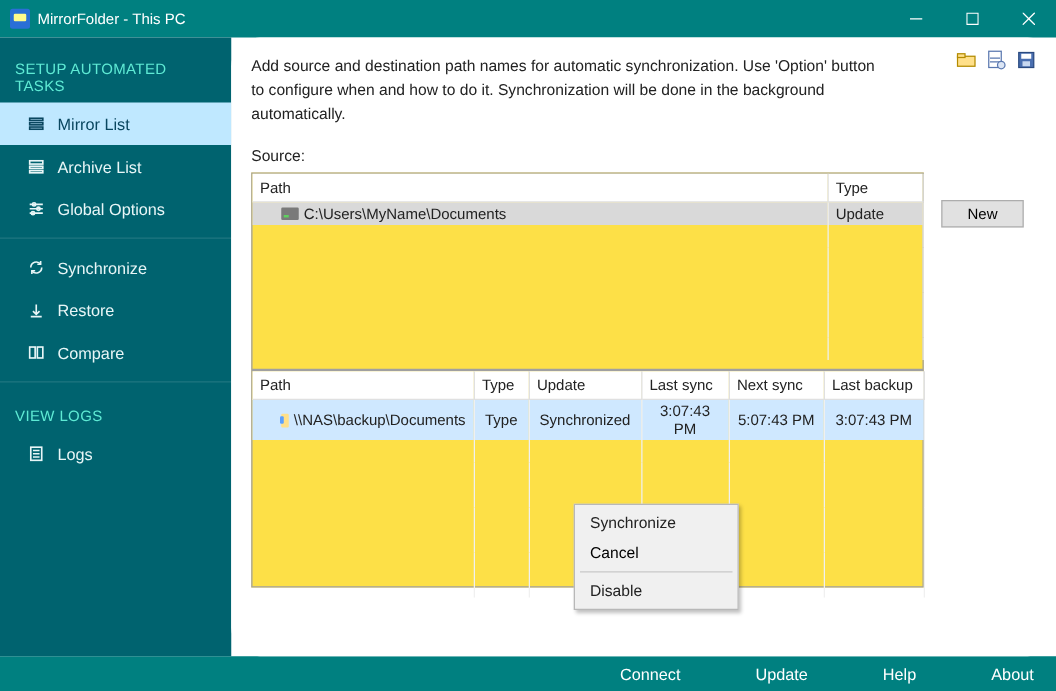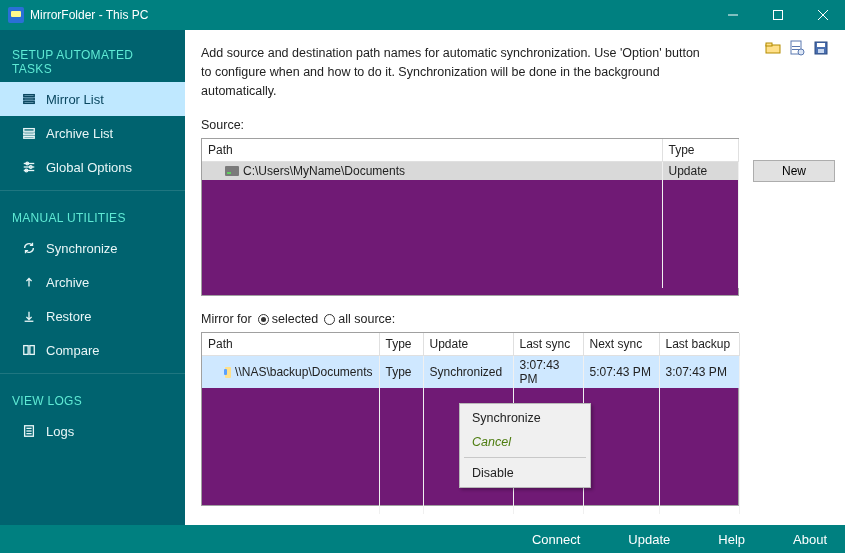--- a/index.html
+++ b/index.html
@@ -30,49 +30,49 @@
   
   
   .main { flex: 1; position: relative; padding: 14px 16px 10px 16px; background: #fff; color: #222; border-radius: 23px; }
   .main .top-icons { position: absolute; top: 10px; right: 16px; display: flex; gap: 8px; }
   .main .top-icons .ti { width: 16px; height: 16px; cursor: pointer; }
   .main .desc { font-size: 12.5px; color: #222; max-width: 510px; line-height: 1.5; }
   
   .section-label { font-size: 12.5px; margin-top: 18px; margin-bottom: 6px; }
   
   .row-split { display: flex; gap: 14px; align-items: flex-start; }
-  .tablewrap { border: 1px solid #a0a0a0; background: #701a75; }
+  .tablewrap { border: 1px solid #a0a0a0; background: #fde047; }
   .tbl { width: 100%; border-collapse: collapse; table-layout: fixed; }
   .tbl th { text-align: left; font-weight: normal; font-size: 12px; padding: 4px 6px; background: #fff; border-right: 1px solid #e0e0e0; border-bottom: 1px solid #e0e0e0; }
   .tbl td { font-size: 12px; padding: 2px 6px; border-right: 1px solid #f0f0f0; height: 18px; }
   .tbl tr.sel td { background: #d9d9d9; }
-  .tbl tr.sel-blue td { background: #cfe8ff; }
+  .tbl tr.sel-blue td { background: #cfe8ff; text-align: center; }
   .path-cell { display:flex; align-items:center; gap:4px;padding-left:17px; }
   .path-cell .drv { width:14px; height:10px; background:#7a7a7a; border-radius:1px; position:relative; }
   .path-cell .drv::after { content:""; position:absolute; width:4px; height:2px; background:#5fd05f; left:2px; top:6px; }
   .path-cell .fld { width:14px; height:11px; background:#ffe08a; border-radius:1px; position:relative; }
   .path-cell .fld::before { content:""; position:absolute; width:3px; height:6px; background:#5aa0ff; left:-1px; top:2px; border-radius:1px; }
   
   .buttons-col { width: 66px; display: flex; flex-direction: column; gap: 10px; margin-top: 22px; }
   .buttons-col2 { margin-top: 22px; }
-  .btn { width: 82px; height: 22px; background: #e1e1e1; border: 1px solid #adadad; font-size: 12px; cursor: pointer; display:flex; align-items:center; justify-content:center; }
+  .btn { width: 66px; height: 22px; background: #e1e1e1; border: 1px solid #adadad; font-size: 12px; cursor: pointer; display:flex; align-items:center; justify-content:center; }
   
   .mirror-label { display: flex; align-items: center; gap: 6px; margin-top: 16px; margin-bottom: 6px; font-size: 12.5px; }
   .radio-opt { display:flex; align-items:center; gap:3px; cursor:pointer; }
   .radio { width:11px; height:11px; border:1px solid #333; border-radius:50%; display:inline-flex; align-items:center; justify-content:center; }
   .radio.checked::after { content:""; width:5px; height:5px; background:#333; border-radius:50%; }
   
   
   .ctxmenu { position: absolute; left: 274px; top: 373px; width: 132px; background: #f0f0f0; border: 1px solid #b8b8b8; box-shadow: 2px 2px 3px rgba(0,0,0,0.25); padding: 2px; z-index: 50; }
   .ctxmenu .ci { padding: 5px 10px; font-size: 12.5px; cursor: pointer; }
-  .ctxmenu .ci.disabled { color: #4d7c0f; cursor: default; font-style: italic; }
+  .ctxmenu .ci.disabled { color: #000000; cursor: default; }
   .ctxmenu .csep { height:1px; background:#c8c8c8; margin:3px 2px; }
   
   
-  .statusbar { height: 28px; background: #008080; color: #fff; display: flex; align-items: center; justify-content: flex-end; padding: 0 18px; gap: 48px; font-size: 13px; }
+  .statusbar { height: 28px; background: #008080; color: #fff; display: flex; align-items: center; justify-content: flex-end; padding: 0 18px; gap: 60px; font-size: 13px; }
   .statusbar span { cursor: pointer; }
 </style>
 </head>
 <body>
 
 <div class="titlebar">
   <div class="app-icon"></div>
   <div class="title-text">MirrorFolder - This PC</div>
   <div class="win-controls">
     <div class="win-btn">
@@ -125,37 +125,28 @@
             <circle cx="6" cy="4" r="1.5"></circle>
             <line x1="2" y1="8" x2="14" y2="8"></line>
             <circle cx="10" cy="8" r="1.5"></circle>
             <line x1="2" y1="12" x2="14" y2="12"></line>
             <circle cx="5" cy="12" r="1.5"></circle>
           </svg>
         </span>
       <span>Global Options</span>
     </div>
     <div class="sep"></div>
-    <div class="group-label">MANUAL UTILITIES</div>
     <div class="item">
       <span class="icon">
           <svg viewBox="0 0 16 16">
             <path d="M3 8a5 5 0 0 1 9-3M13 8a5 5 0 0 1-9 3" fill="none"></path>
             <path d="M12 2v3h-3M4 14v-3h3" fill="none"></path>
           </svg>
         </span>
       <span>Synchronize</span>
-    </div>
-    <div class="item">
-      <span class="icon">
-          <svg viewBox="0 0 16 16">
-            <path d="M8 13V4M5 7l3-3 3 3" fill="none"></path>
-          </svg>
-        </span>
-      <span>Archive</span>
     </div>
     <div class="item">
       <span class="icon">
           <svg viewBox="0 0 16 16">
             <path d="M8 3v9M5 9l3 3 3-3" fill="none"></path>
             <line x1="3" y1="14" x2="13" y2="14"></line>
           </svg>
         </span>
       <span>Restore</span>
     </div>
@@ -253,31 +244,20 @@
                 <td></td>
               </tr>
           </tbody>
         </table>
       </div>
       <div class="buttons-col">
         <button class="btn">New</button>
       </div>
     </div>
 
-    <div class="mirror-label">
-      <span>Mirror for</span>
-      <span class="radio-opt">
-        <span class="radio checked"></span>
-        <span>selected</span>
-      </span>
-      <span class="radio-opt">
-        <span class="radio"></span>
-        <span>all source:</span>
-      </span>
-    </div>
 
     <div class="row-split">
       <div class="tablewrap" style="width: 538px; height: 174px;">
         <table class="tbl">
           <colgroup>
               <col style="width:177px">
               <col style="width:44px">
               <col style="width:90px">
               <col style="width:70px">
               <col style="width:76px">

